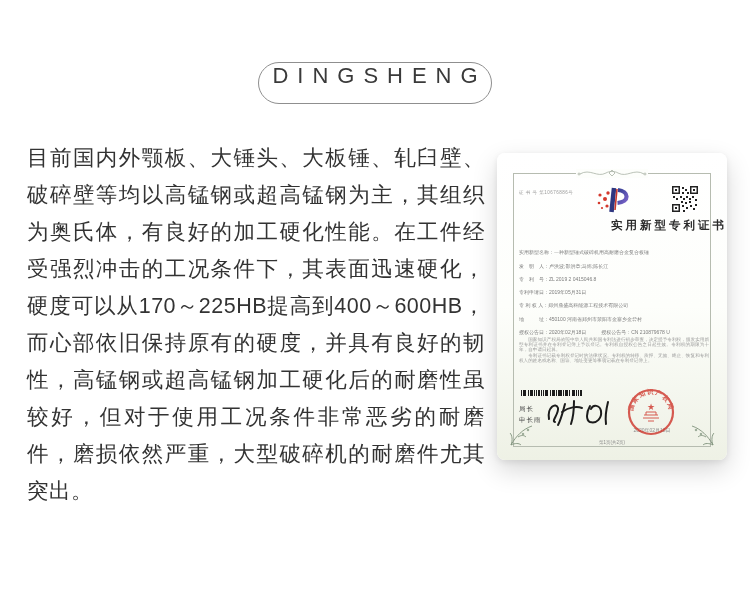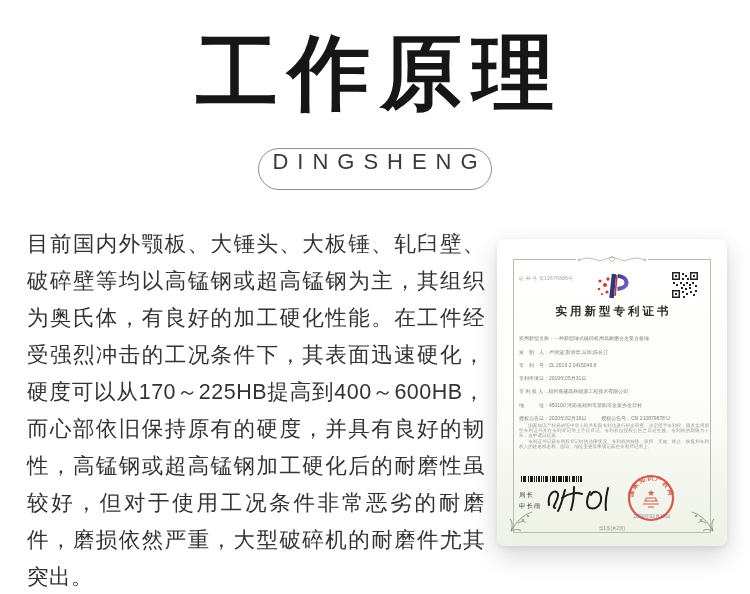--- a/index.html
+++ b/index.html
@@ -43,21 +43,21 @@
   .ornament-top { position:absolute; left:50%; top:13px; transform:translateX(-50%); }
   .flourish { position:absolute; bottom:8px; }
   .flourish-bl { left:11px; }
   .flourish-br { right:11px; transform:scaleX(-1); }
   .tiny { transform:scale(.5); transform-origin:0 0; width:200%; }
   .cert-no { position:absolute; left:22px; top:36px; width:120px; }
   .cert-no .tiny { font-size:9px; color:#9a9a9a; letter-spacing:1px; }
   .cert-logo { position:absolute; left:97px; top:33px; }
   .cert-qr { position:absolute; left:175px; top:33px; }
   .cert-title {
-    position:absolute; left:0; right:0; top:65px; text-align:center;
+    position:absolute; left:0; right:0; top:65px; text-align:right;
     font-family:"Liberation Serif","DejaVu Serif",serif; font-weight:bold;
     font-size:11.5px; letter-spacing:3px; text-indent:3px; color:#2b2b2b;
   }
   .cert-rows { position:absolute; left:22px; right:18px; top:96px; }
   .cert-rows .tiny { font-size:10px; color:#7d7d7d; }
   .cert-row { height:26.6px; white-space:nowrap; }
   .cert-legal { position:absolute; left:22px; right:18px; top:184px; }
   .cert-legal .tiny { font-size:9.2px; line-height:10px; color:#9a9a9a; text-align:justify; }
   .cert-legal p { text-indent:2em; margin-bottom:1px; }
   .cert-barcode {
@@ -74,21 +74,20 @@
   .cert-seal-date .tiny { font-size:10px; color:#8d8d8d; text-align:center; }
   .cert-footer { position:absolute; left:0; right:0; top:286px; }
   .cert-footer .tiny { font-size:9px; color:#8a8a8a; text-align:center; }
 </style>
 </head>
 <body>
 
 <div class="page">
 
   <div class="header">
-    <div class="main-title">工作原理</div>
     <div class="brand-badge">
       <span>DINGSHENG</span>
     </div>
   </div>
 
   <div class="content">
 
     <div class="article">目前国内外颚板、大锤头、大板锤、轧臼壁、破碎壁等均以高锰钢或超高锰钢为主，其组织为奥氏体，有良好的加工硬化性能。在工件经受强烈冲击的工况条件下，其表面迅速硬化，硬度可以从170～225HB提高到400～600HB，而心部依旧保持原有的硬度，并具有良好的韧性，高锰钢或超高锰钢加工硬化后的耐磨性虽较好，但对于使用工况条件非常恶劣的耐磨件，磨损依然严重，大型破碎机的耐磨件尤其突出。</div>
 
     <div class="cert-card">

